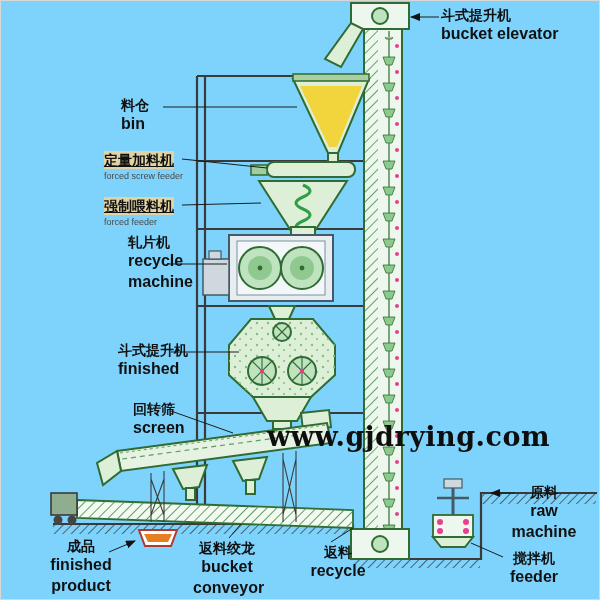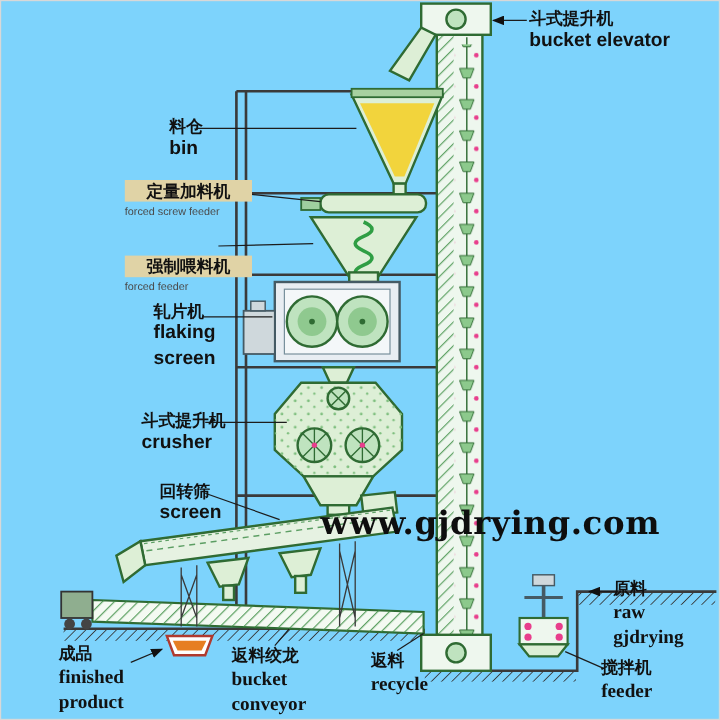--- a/index.html
+++ b/index.html
@@ -15,22 +15,22 @@
   .roller{fill:#bfe3bf;stroke:var(--machine-green);stroke-width:2;}
   .steel{fill:#e8edf2;stroke:#455a64;stroke-width:2;}
   .pinkdot{fill:var(--dot-pink);}
   .leader line{stroke:#1c1c1c;stroke-width:1;}
 
   
   .label{position:absolute;color:#111;line-height:1.3;}
   .zh{font-size:14px;font-weight:700;white-space:nowrap;}
   .en{font-size:16px;font-weight:700;}
   .small{font-size:9px;font-weight:400;color:#4a4a4a;white-space:nowrap;}
-  .hl{background:var(--highlight);padding:0 18px;display:inline-block;}
-  .ctr{text-align:left;font-family:Liberation Serif, serif;}
+  .hl{background:var(--highlight);padding:0 0;display:inline-block;text-decoration:underline;}
+  .ctr{text-align:center;}
   .watermark{position:absolute;left:266px;top:420px;font-family:"DejaVu Serif","Liberation Serif",serif;
              font-size:27px;font-weight:700;color:#0e0e0e;letter-spacing:.5px;white-space:nowrap;}
 </style>
 </head>
 <body>
 
 <div class="stage">
 
 <svg width="600" height="600" viewBox="0 0 600 600">
   <defs>
@@ -178,43 +178,43 @@
     <line x1="514" y1="492" x2="490" y2="492" marker-end="url(#arr)"></line>
     <line x1="502" y1="556" x2="470" y2="542"></line>
   </g>
 </svg>
 
 <div class="label" style="left:440px;top:5px">
   <div class="zh">斗式提升机</div>
   <div class="en">bucket elevator</div>
 </div>
 
-<div class="label" style="left:140px;top:95px">
+<div class="label" style="left:120px;top:95px">
   <div class="zh">料仓</div>
   <div class="en">bin</div>
 </div>
 
 <div class="label" style="left:103px;top:149px">
   <span class="zh hl">定量加料机</span>
   <div class="small">forced screw feeder</div>
 </div>
 
-<div class="label" style="left:103px;top:212px">
+<div class="label" style="left:103px;top:195px">
   <span class="zh hl">强制喂料机</span>
   <div class="small">forced feeder</div>
 </div>
 
-<div class="label" style="left:127px;top:249px">
+<div class="label" style="left:127px;top:232px">
   <div class="zh">轧片机</div>
-  <div class="en" style="width:60px">flaking screen</div>
+  <div class="en" style="width:60px">recycle machine</div>
 </div>
 
 <div class="label" style="left:117px;top:340px">
   <div class="zh">斗式提升机</div>
-  <div class="en">crusher</div>
+  <div class="en">finished</div>
 </div>
 
 <div class="label" style="left:132px;top:399px">
   <div class="zh">回转筛</div>
   <div class="en">screen</div>
 </div>
 
 <div class="label ctr" style="left:48px;top:536px;width:64px">
   <div class="zh">成品</div>
   <div class="en">finished product</div>
@@ -225,21 +225,21 @@
   <div class="en">bucket conveyor</div>
 </div>
 
 <div class="label ctr" style="left:308px;top:542px;width:58px">
   <div class="zh">返料</div>
   <div class="en">recycle</div>
 </div>
 
 <div class="label ctr" style="left:510px;top:482px;width:66px">
   <div class="zh">原料</div>
-  <div class="en">raw gjdrying</div>
+  <div class="en">raw machine</div>
 </div>
 
 <div class="label ctr" style="left:500px;top:548px;width:66px">
   <div class="zh">搅拌机</div>
   <div class="en">feeder</div>
 </div>
 
 <div class="watermark">www.gjdrying.com</div>
 
 </div>

